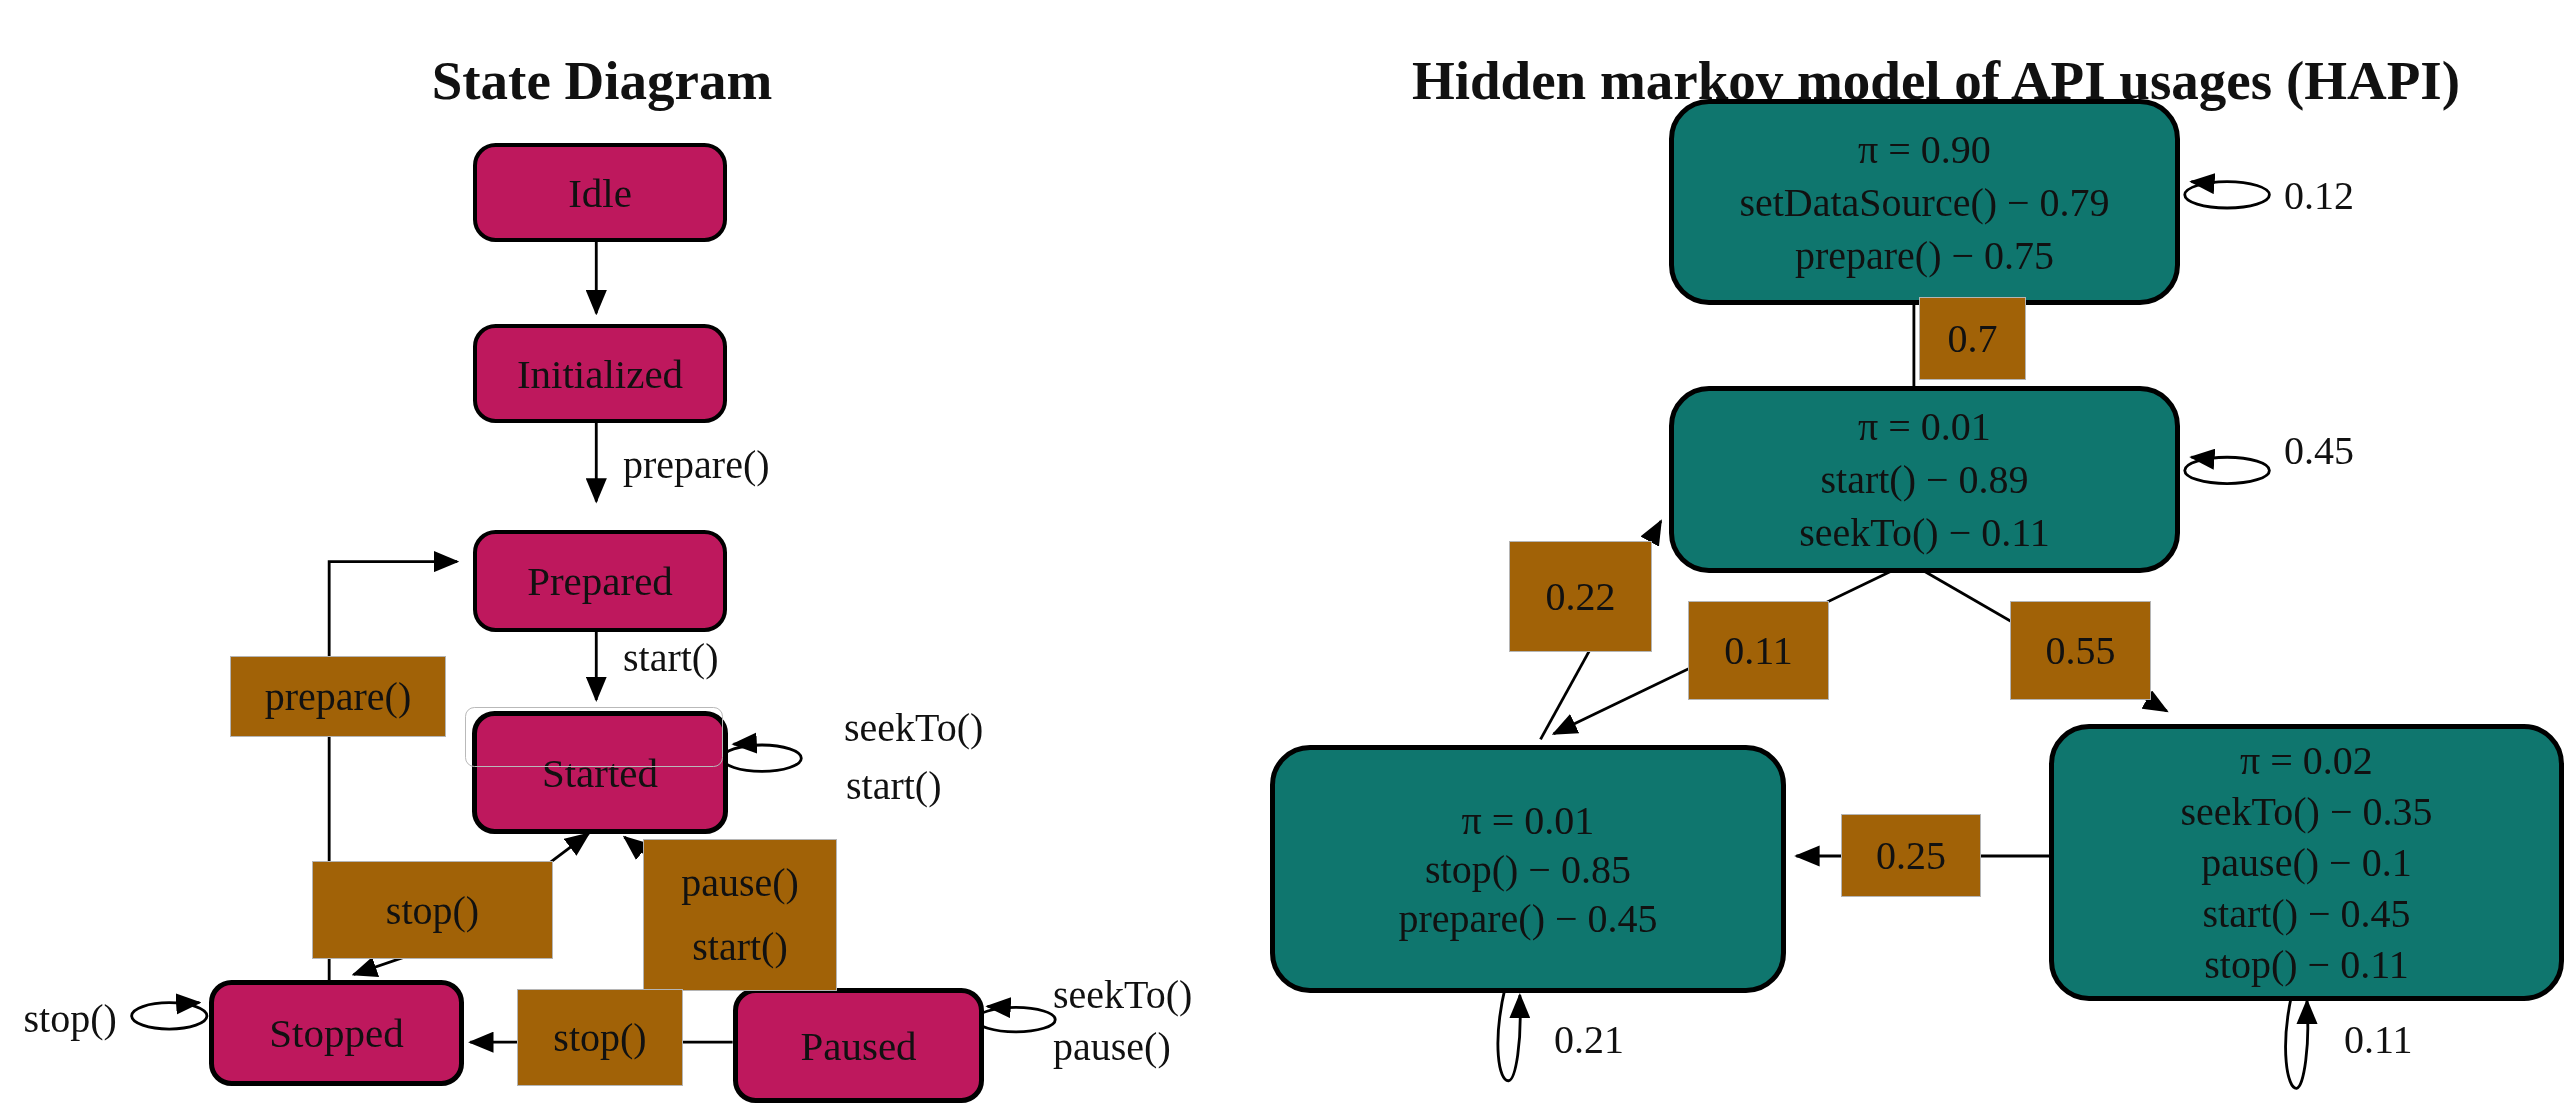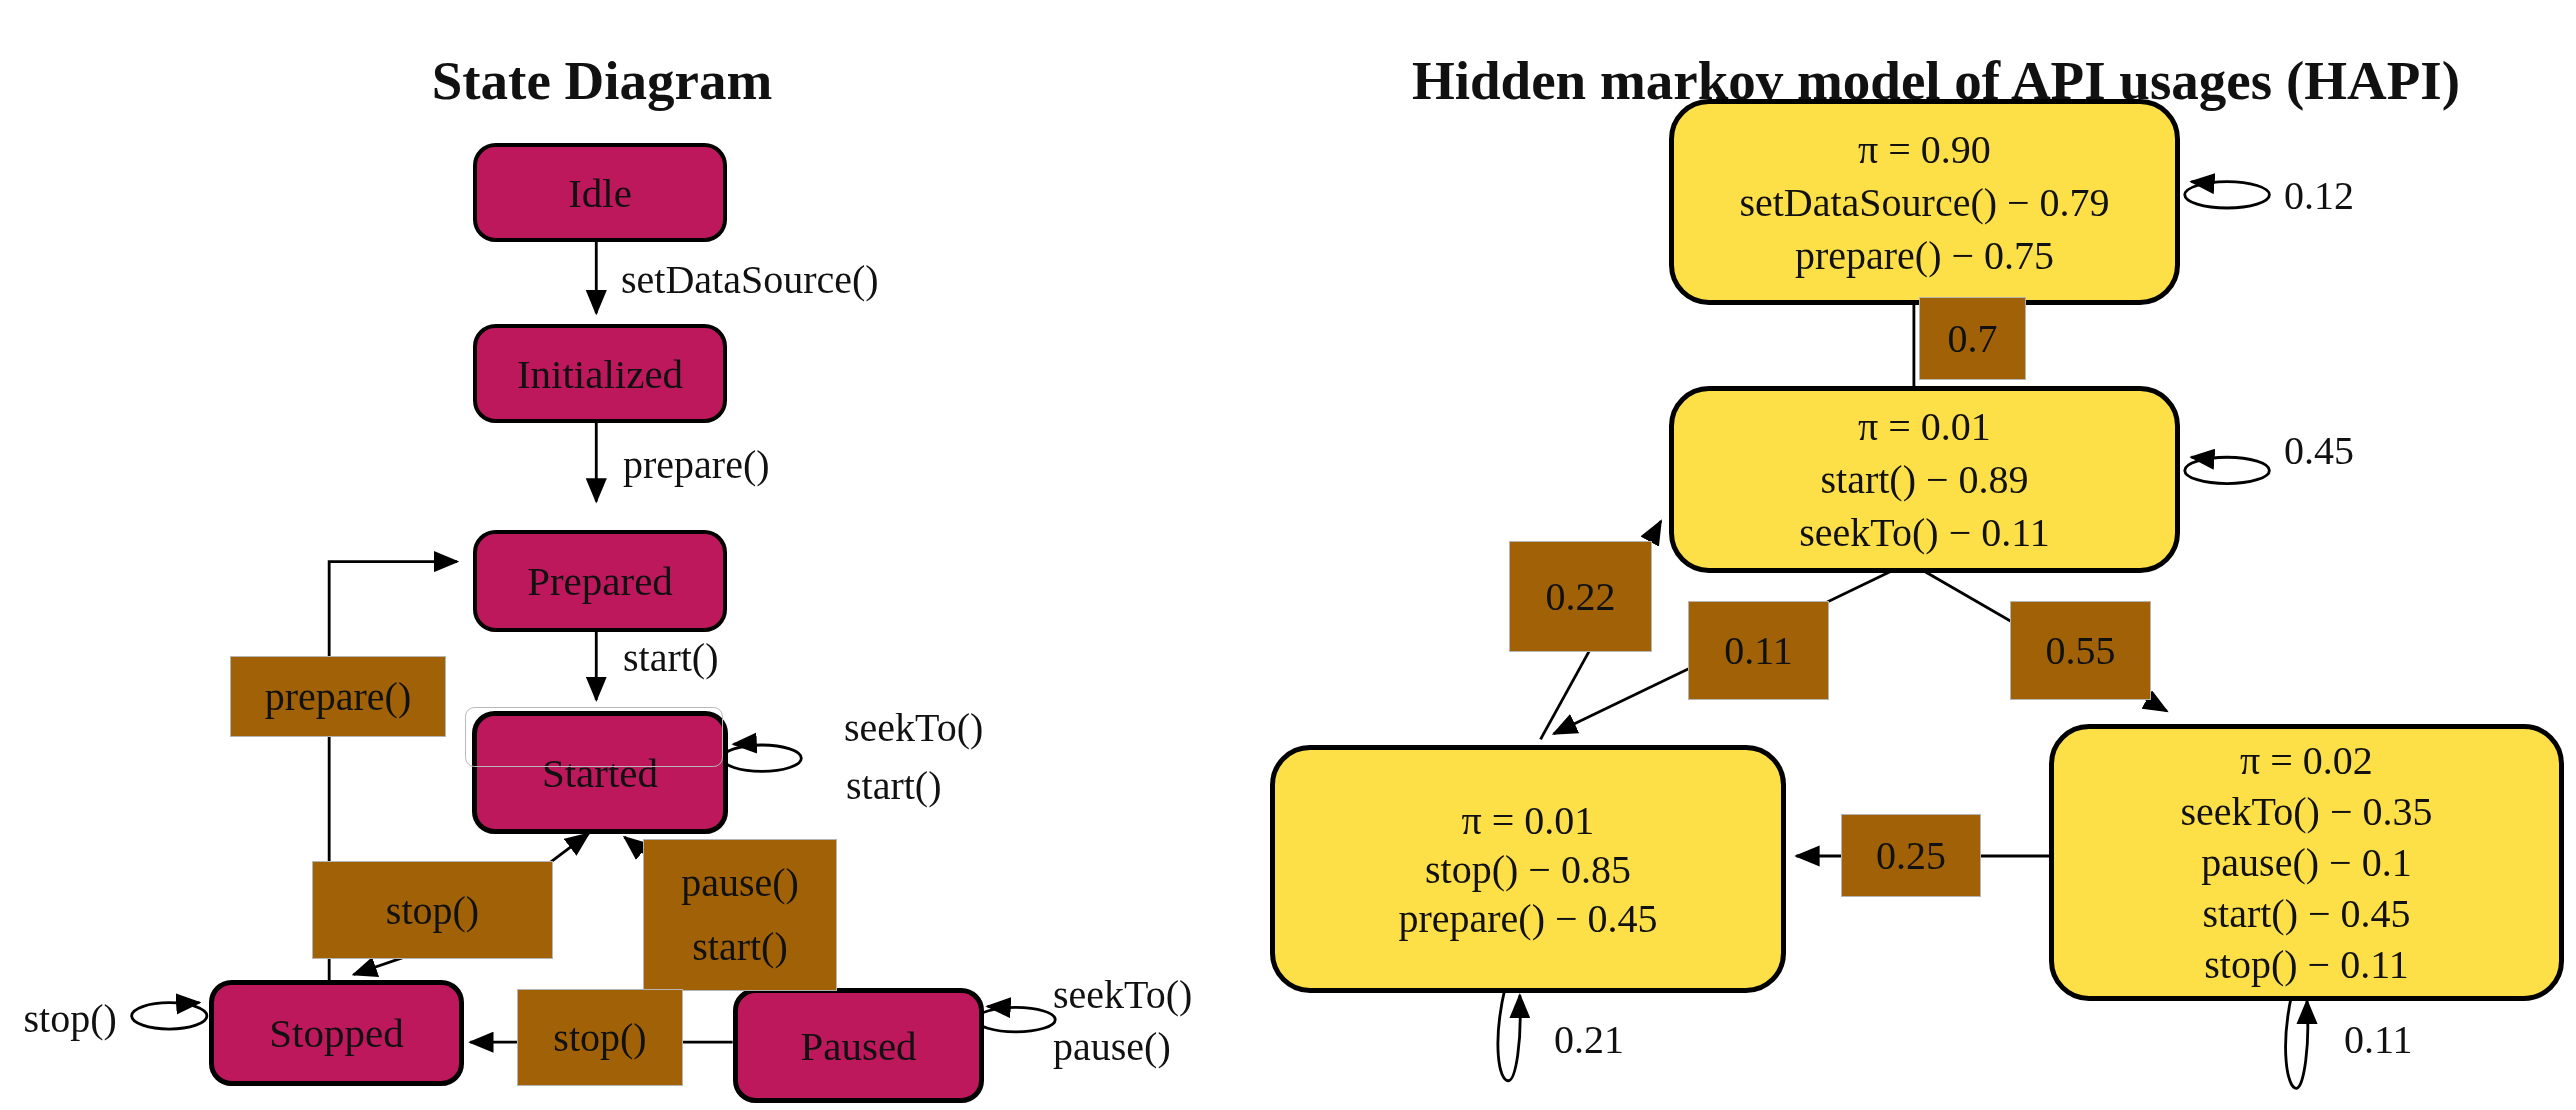--- a/index.html
+++ b/index.html
@@ -28,21 +28,21 @@
     border-radius:22.6px;
     display:flex;
     align-items:center;
     justify-content:center;
     font-size:41px;
     text-align:center;
   }
   .node.heavy{border-width:5.6px;}
   .hmm-node{
     position:absolute;
-    background:#fde047;
+    background:#0f766e;
     border:5.6px solid #000;
     border-radius:40px;
     display:flex;
     flex-direction:column;
     align-items:center;
     justify-content:center;
     font-size:40px;
     text-align:center;
   }
   .hmm-node .line{white-space:nowrap;}
@@ -130,21 +130,20 @@
     <span>Started</span>
   </div>
   <div class="ghost-box" style="left:465px;top:707px;width:256px;height:58px;"></div>
   <div class="node heavy" style="left:209px;top:980px;width:245px;height:96px;">
     <span>Stopped</span>
   </div>
   <div class="node heavy" style="left:733px;top:988px;width:241px;height:105px;">
     <span>Paused</span>
   </div>
 
-  <div class="free-label" style="left:621px;top:279px;">setDataSource()</div>
   <div class="free-label" style="left:623px;top:464px;">prepare()</div>
   <div class="free-label" style="left:623px;top:657px;">start()</div>
   <div class="free-label" style="left:844px;top:727px;">seekTo()</div>
   <div class="free-label" style="left:846px;top:785px;">start()</div>
   <div class="free-label" style="left:23.5px;top:1018px;">stop()</div>
   <div class="free-label" style="left:1053px;top:994px;">seekTo()</div>
   <div class="free-label" style="left:1053px;top:1046px;">pause()</div>
 
   <div class="box-label" style="left:230px;top:656px;width:214px;height:79px;">
     <span>prepare()</span>

